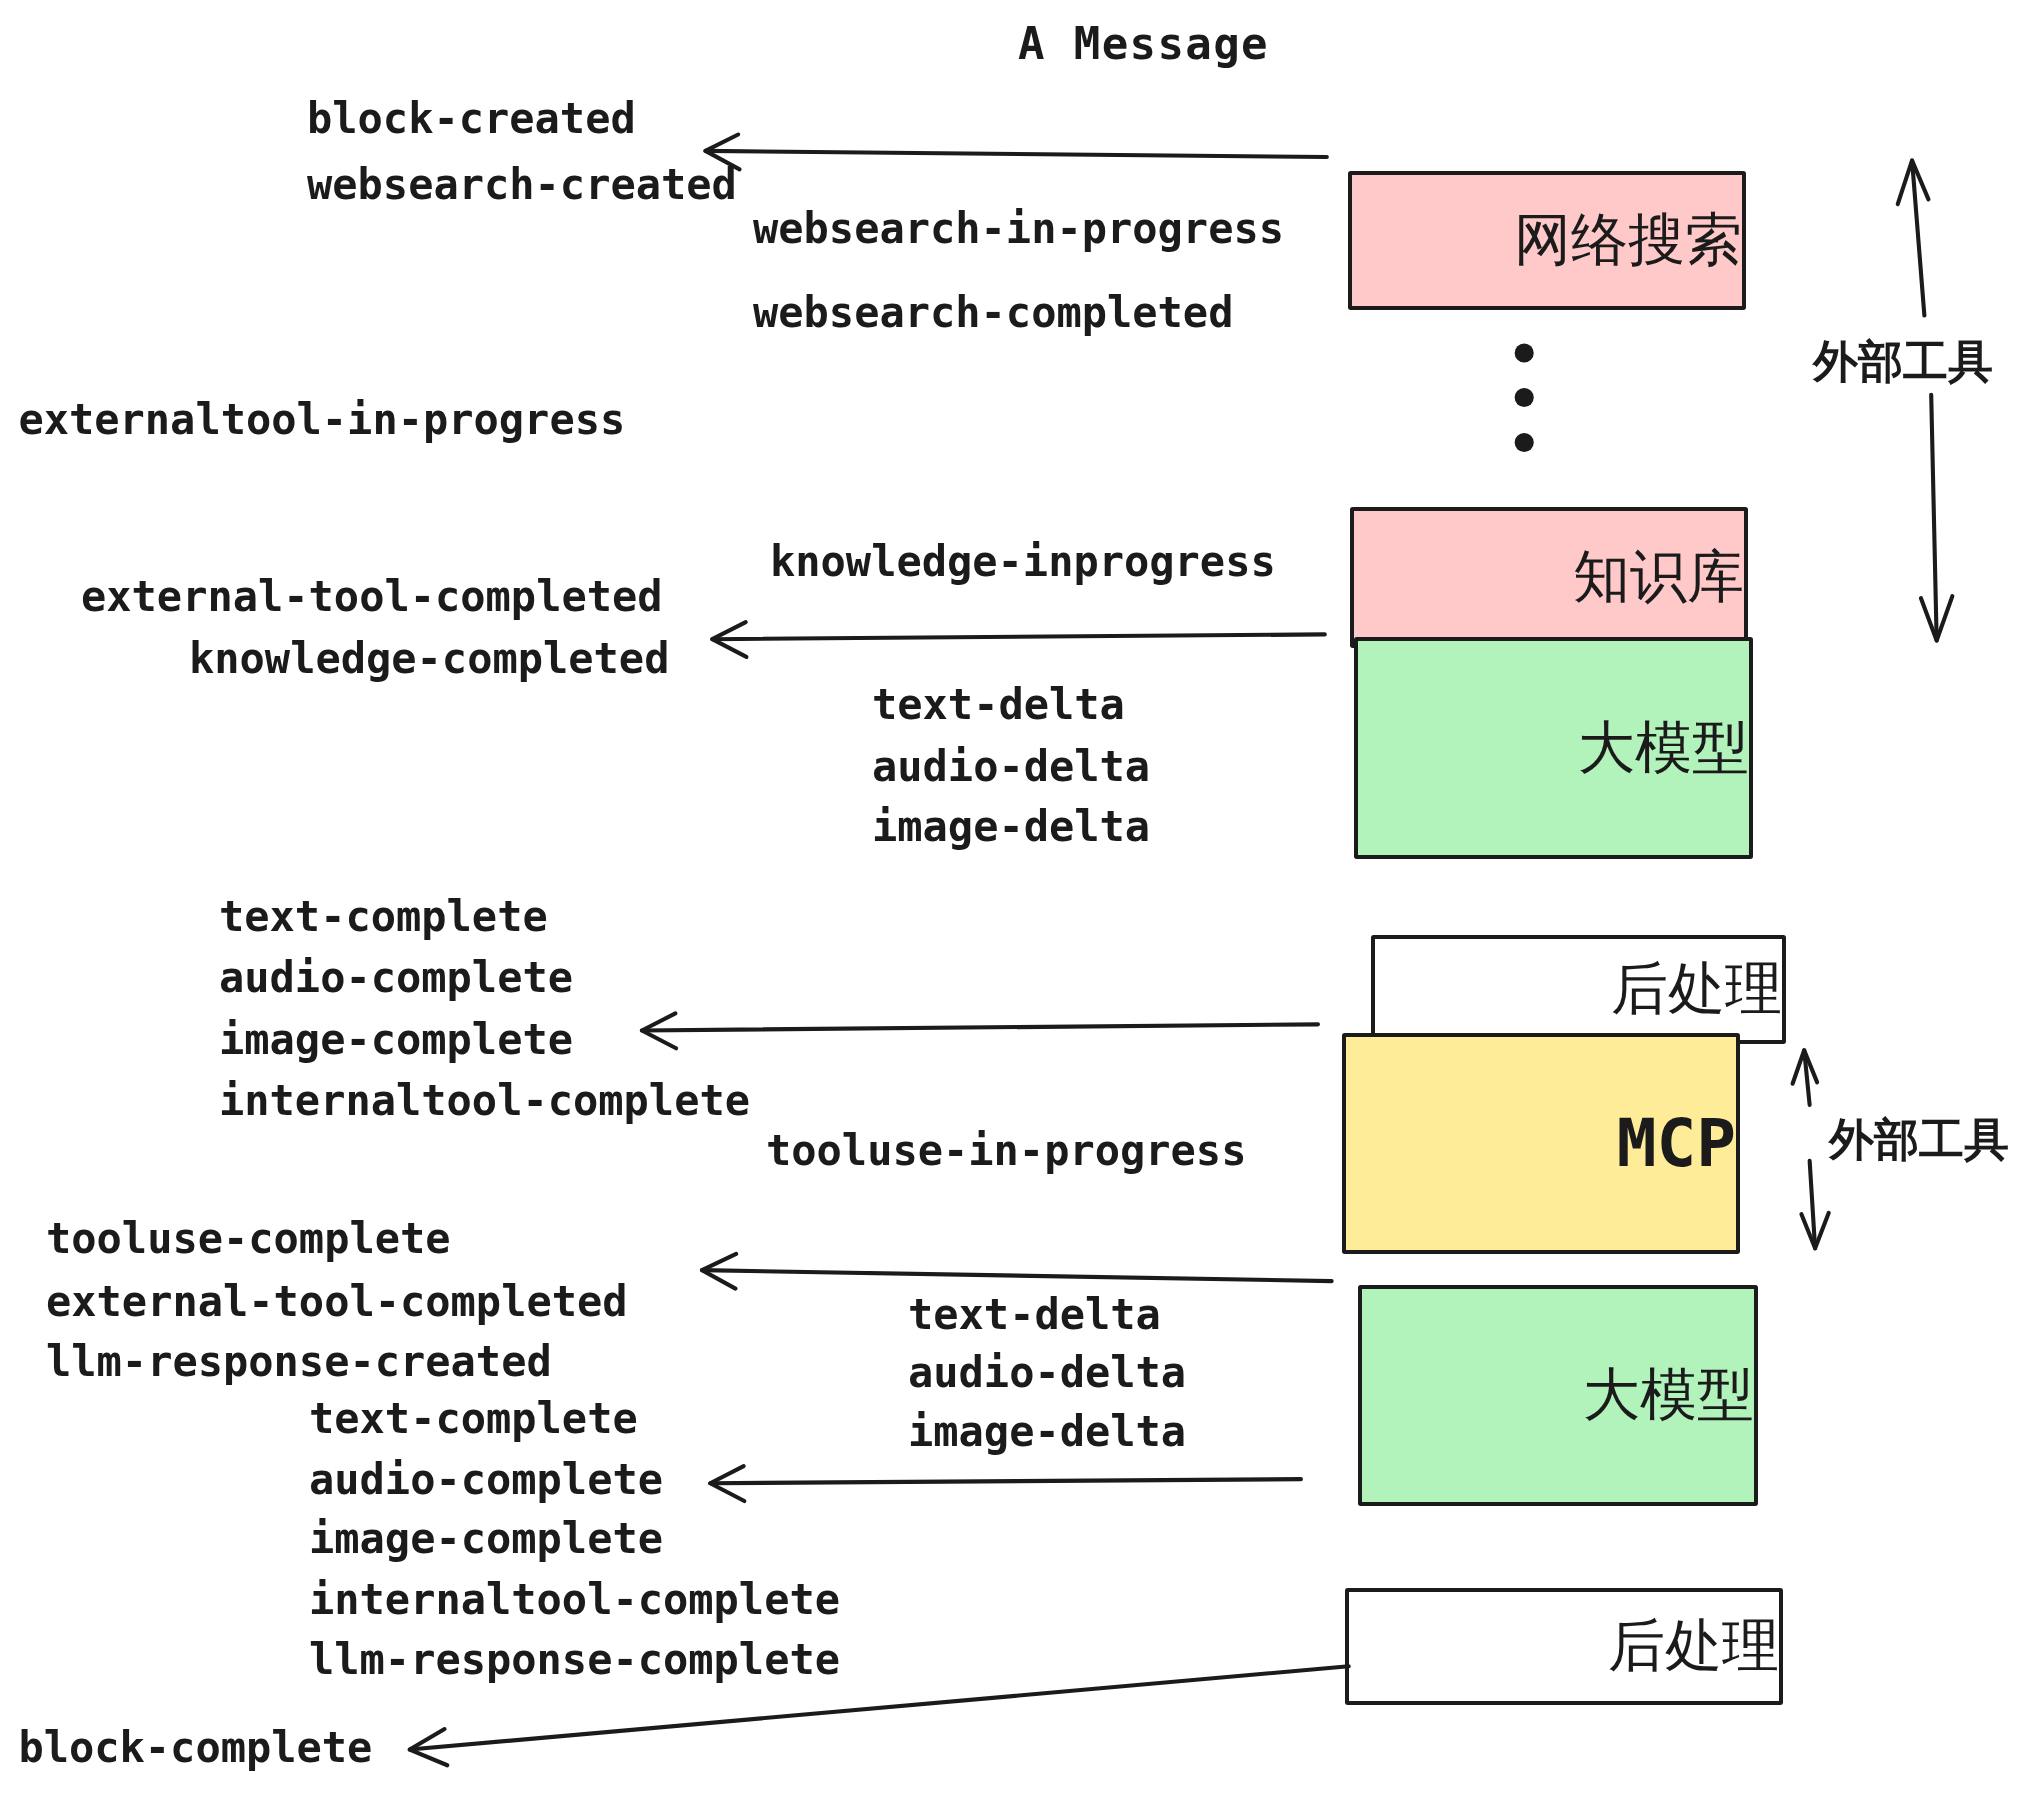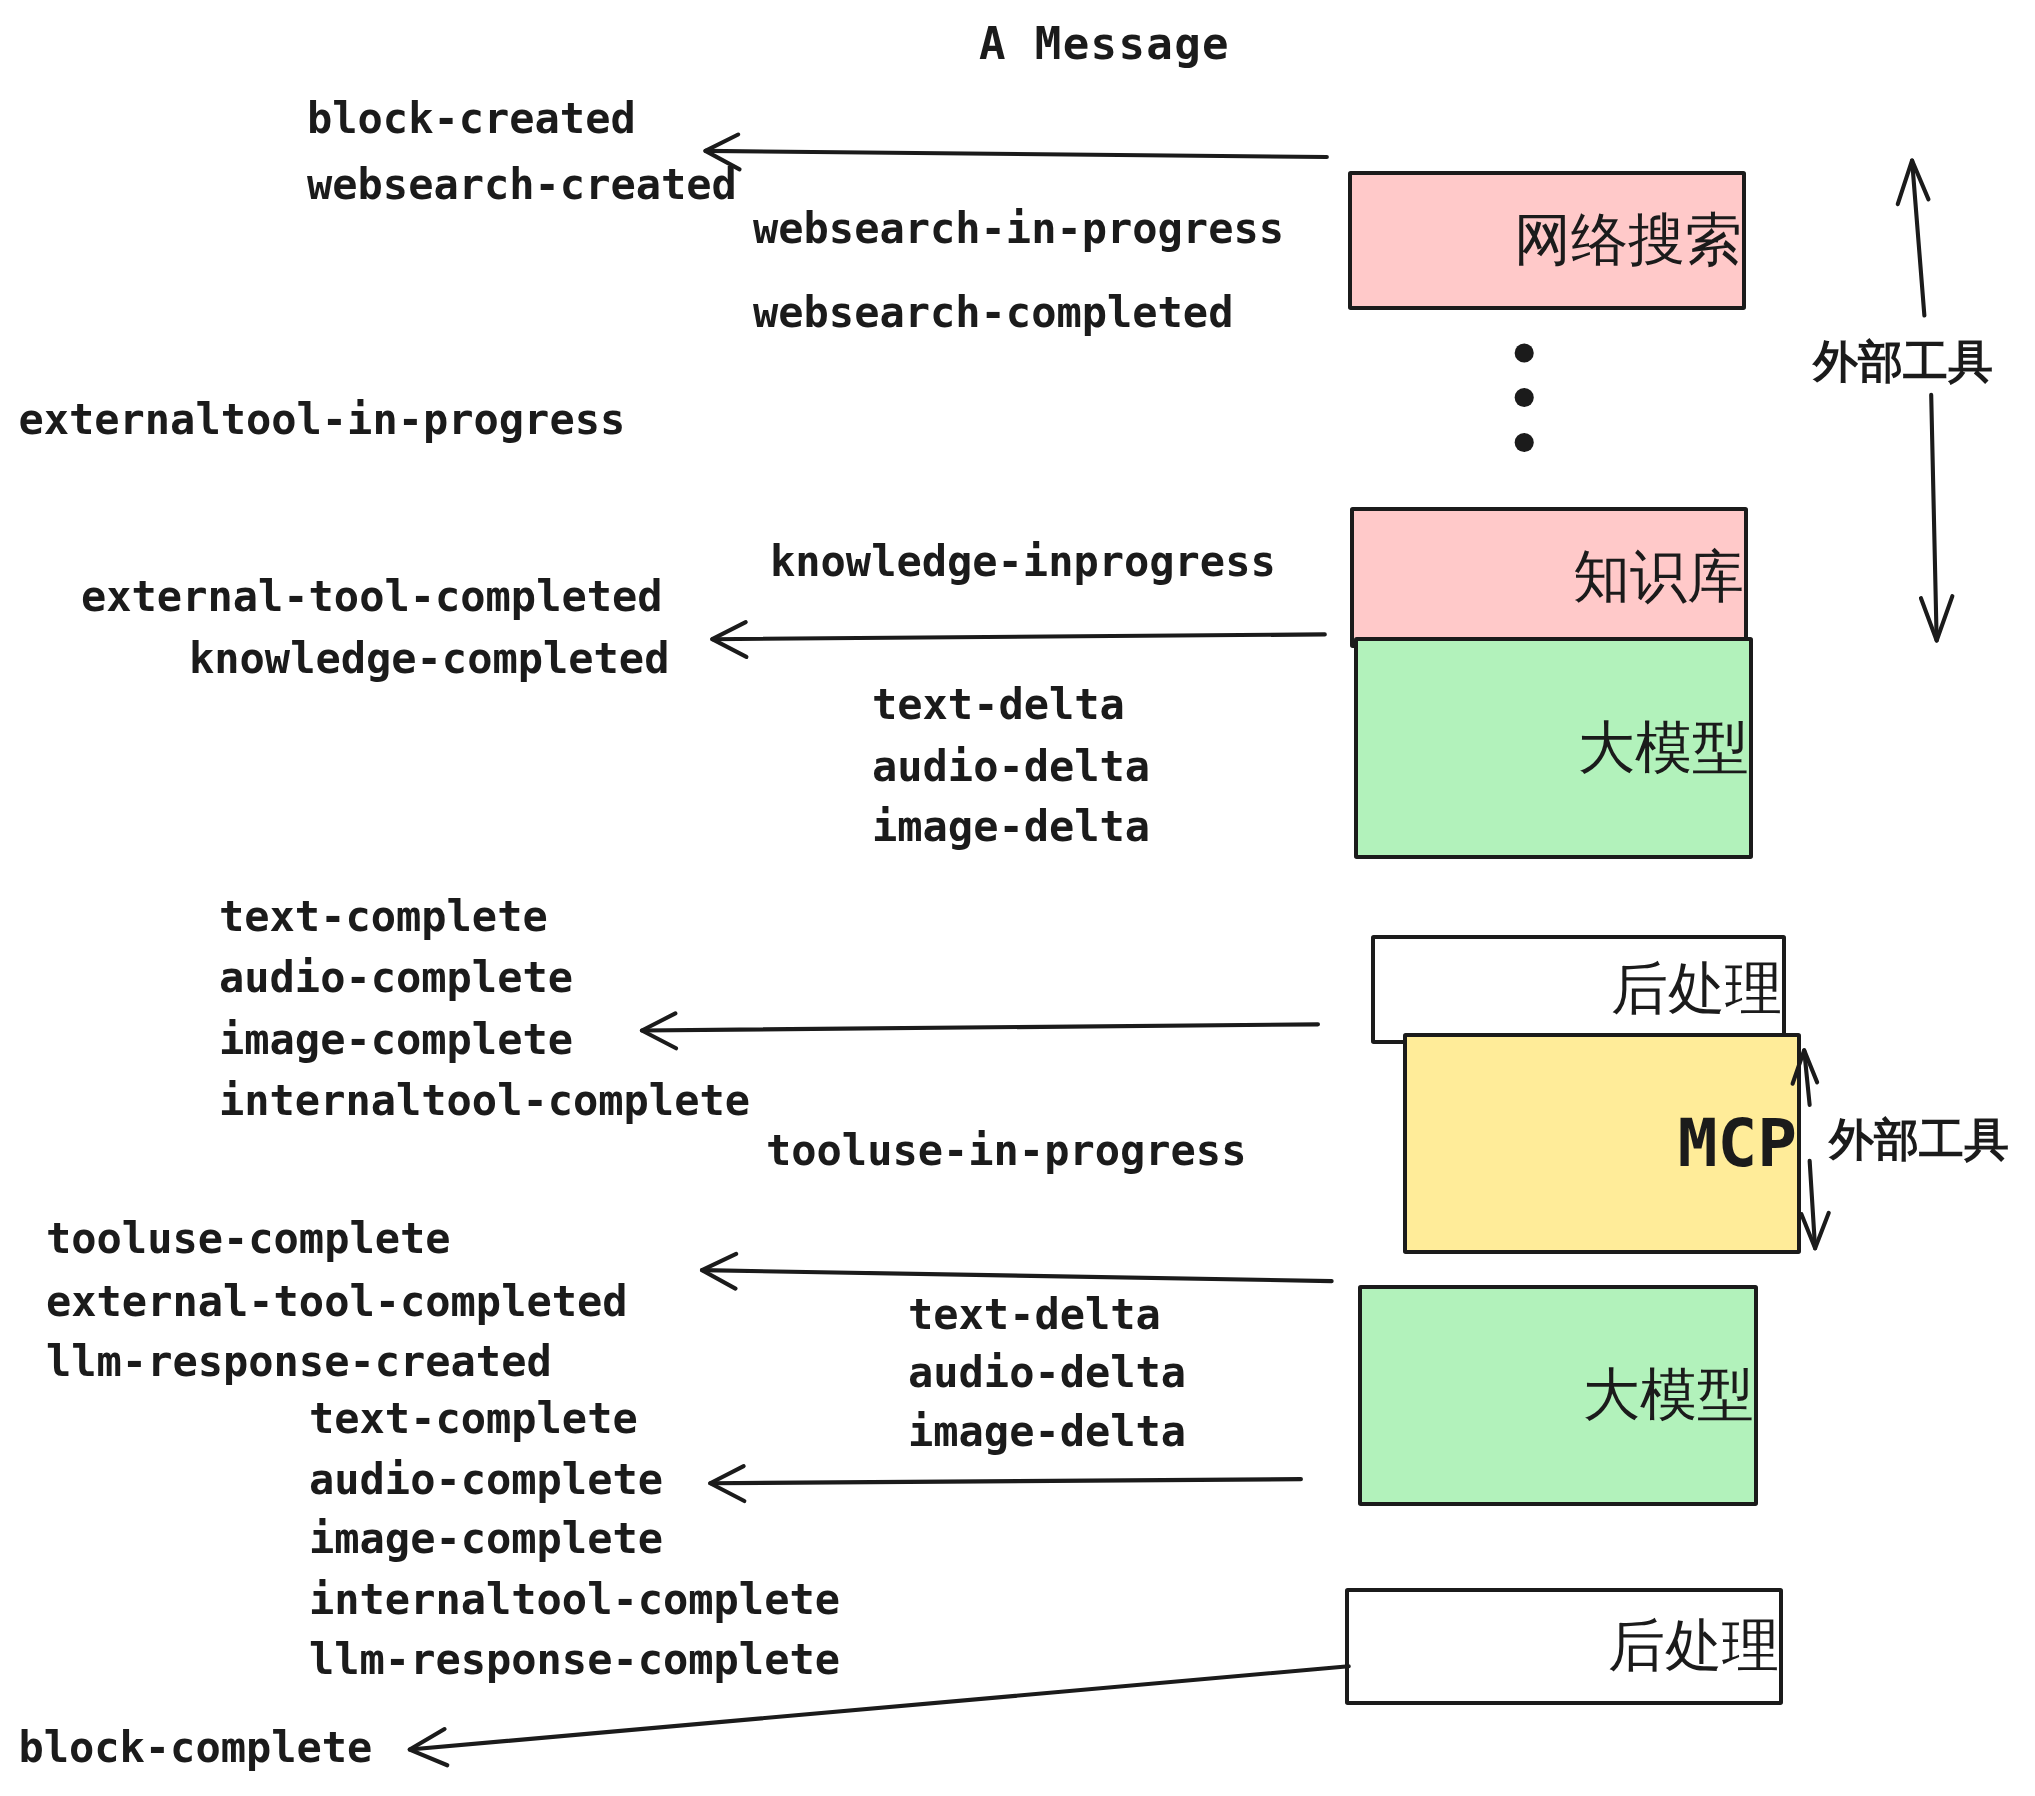--- a/index.html
+++ b/index.html
@@ -24,21 +24,21 @@
   .ann{position:absolute;font-size:45px;font-weight:bold;white-space:nowrap;color:#1b1b1b;}
   svg.overlay{position:absolute;left:0;top:0;width:2035px;height:1796px;pointer-events:none;}
   svg .stroke{stroke:#1b1b1b;stroke-width:6;fill:none;stroke-linecap:round;stroke-linejoin:round;}
   svg .dot{fill:#1b1b1b;stroke:none;}
 </style>
 </head>
 <body>
 
 <div class="canvas">
 
-  <div class="title mono" style="left:979px;top:18px">A Message</div>
+  <div class="title mono" style="left:1018px;top:18px">A Message</div>
 
   <div class="evt" style="left:307px;top:94px">block-created</div>
   <div class="evt" style="left:307px;top:160px">websearch-created</div>
   <div class="evt" style="left:753px;top:204px">websearch-in-progress</div>
   <div class="evt" style="left:753px;top:288px">websearch-completed</div>
   <div class="evt" style="left:18.4px;top:395px">externaltool-in-progress</div>
   <div class="evt" style="left:770px;top:537px">knowledge-inprogress</div>
   <div class="evt" style="left:81px;top:572px">external-tool-completed</div>
   <div class="evt" style="left:189px;top:634px">knowledge-completed</div>
   <div class="evt" style="left:872px;top:680px">text-delta</div>
@@ -67,21 +67,21 @@
   </div>
   <div class="box pink" style="left:1350px;top:507px;width:398px;height:141px">
     <span class="lbl cjk">知识库</span>
   </div>
   <div class="box green" style="left:1354px;top:637px;width:399px;height:222px">
     <span class="lbl cjk">大模型</span>
   </div>
   <div class="box white" style="left:1371px;top:893px;width:415px;height:109px">
     <span class="lbl cjk">后处理</span>
   </div>
-  <div class="box yellow" style="left:1403px;top:1033px;width:398px;height:221px">
+  <div class="box yellow" style="left:1342px;top:1033px;width:398px;height:221px">
     <span class="lbl lbl-mcp mono">MCP</span>
   </div>
   <div class="box green" style="left:1358px;top:1285px;width:400px;height:221px">
     <span class="lbl cjk">大模型</span>
   </div>
   <div class="box white" style="left:1345px;top:1546px;width:438px;height:117px">
     <span class="lbl cjk">后处理</span>
   </div>
 
   <div class="ann cjk" style="left:1813px;top:332px">外部工具</div>

